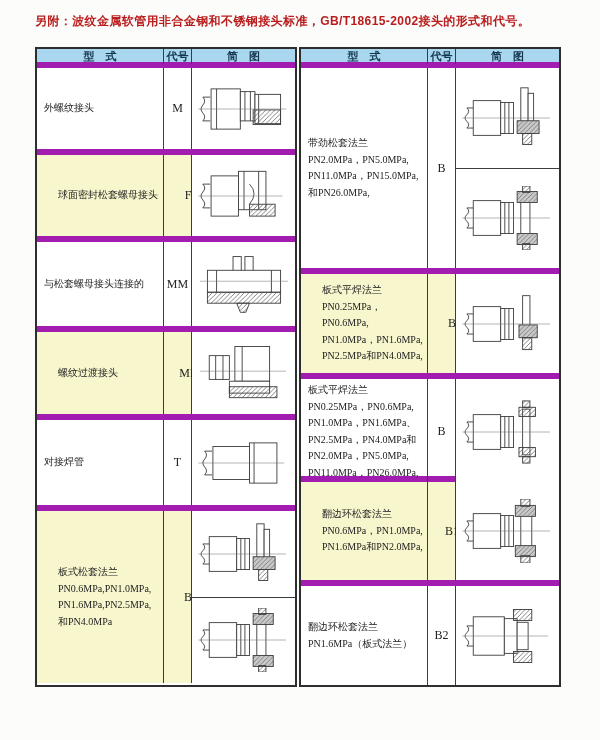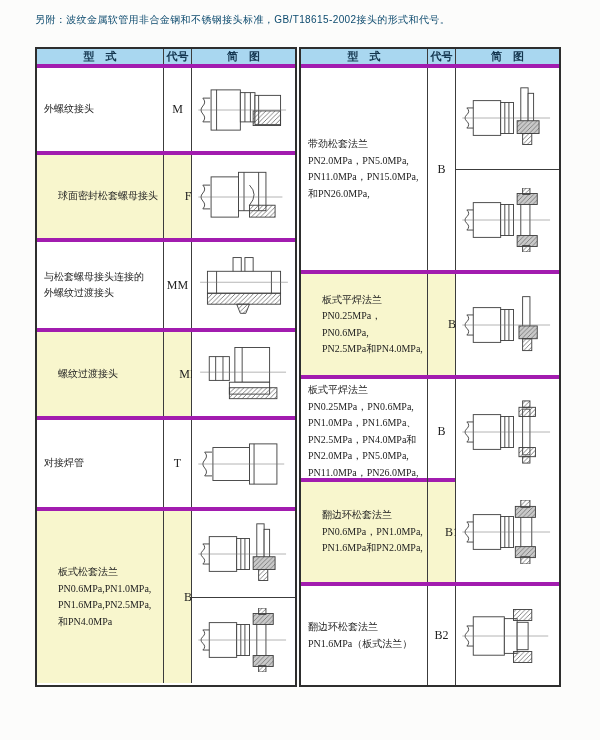--- a/index.html
+++ b/index.html
@@ -3,30 +3,30 @@
 <meta charset="utf-8">
 <style>
   html,body{margin:0;padding:0;}
   body{
     width:600px;height:740px;position:relative;overflow:hidden;
     background:#fcfcfb;
     font-family:"Liberation Sans",sans-serif;
   }
   .title{
     position:absolute;left:35px;top:13px;width:540px;
-    font-size:10px;font-weight:normal;color:#0c4a6e;letter-spacing:.4px;
+    font-size:12px;font-weight:bold;color:#b91c1c;letter-spacing:.4px;
   }
   .tables{position:absolute;left:35px;top:47px;display:flex;gap:2px;}
   .gb-table{
     width:262px;box-sizing:border-box;
     border:2px solid #2e2e2e;background:#ffffff;
   }
   .gb-row{
     display:grid;grid-template-columns:127px 28px 1fr;
-    border-bottom:4px solid #a21caf;box-sizing:border-box;
+    border-bottom:6px solid #a21caf;box-sizing:border-box;
   }
   .gb-row:last-child{border-bottom:none;}
   .gb-header{height:19px;background:var(--hdr,#a9d7f0);}
   .cell{border-right:1px solid #3c3c3c;box-sizing:border-box;min-width:0;}
   .cell:last-child{border-right:none;}
   .hcell{
     display:flex;align-items:center;justify-content:center;
     font-family:"Liberation Serif",serif;
     font-weight:bold;font-size:11px;color:#14364f;
   }
@@ -118,21 +118,20 @@
                 <path d="M56,22 q10,10 0,22" fill="none" stroke="#3f3f3f" stroke-width="1"></path>
                 <rect x="56" y="44" width="28" height="13" fill="url(#ht2)" stroke="#3f3f3f" stroke-width="1"></rect>
                 <line x1="0" y1="35" x2="92" y2="35" stroke="#777" stroke-width="0.6"></line>
               </svg>
             </div>
           </div>
         </div>
         <div class="gb-row" style="height: 90px;">
           <div class="cell tcell">
             <div class="">与松套螺母接头连接的</div>
-            <div class="">外螺纹过渡接头</div>
           </div>
           <div class="cell ccell">MM</div>
           <div class="cell dcell">
             <div class="dsub">
               <svg viewBox="0 0 100 70">
                 <defs>
                   <pattern id="ht3" width="5" height="5" patternUnits="userSpaceOnUse">
                     <path d="M0,5 L5,0" stroke="#555" stroke-width="0.8" fill="none"></path>
                   </pattern>
                   <pattern id="gy3" width="5" height="5" patternUnits="userSpaceOnUse">
@@ -327,20 +326,21 @@
                 <rect x="66" y="63" width="8" height="7" fill="url(#ht9)" stroke="#3f3f3f" stroke-width="1"></rect>
                 <line x1="0" y1="35" x2="96" y2="35" stroke="#777" stroke-width="0.6"></line>
               </svg>
             </div>
           </div>
         </div>
         <div class="gb-row" style="height: 105px;">
           <div class="cell tcell hl">
             <div class="">板式平焊法兰</div>
             <div class="">PN0.25MPa，PN0.6MPa,</div>
+            <div class="">PN1.0MPa，PN1.6MPa,</div>
             <div class="">PN2.5MPa和PN4.0MPa,</div>
           </div>
           <div class="cell ccell hl">B</div>
           <div class="cell dcell">
             <div class="dsub">
               <svg viewBox="0 0 100 70">
                 <defs>
                   <pattern id="ht10" width="5" height="5" patternUnits="userSpaceOnUse">
                     <path d="M0,5 L5,0" stroke="#555" stroke-width="0.8" fill="none"></path>
                   </pattern>

